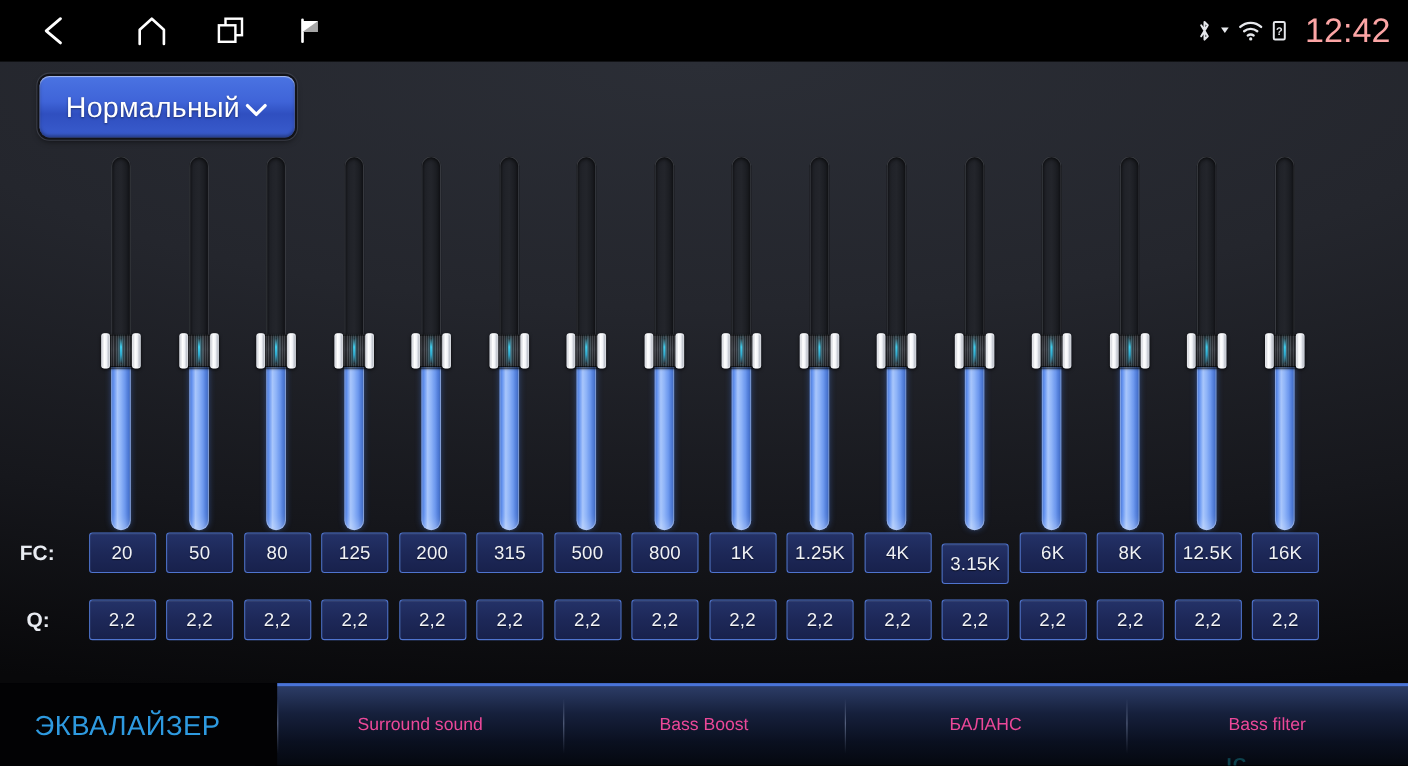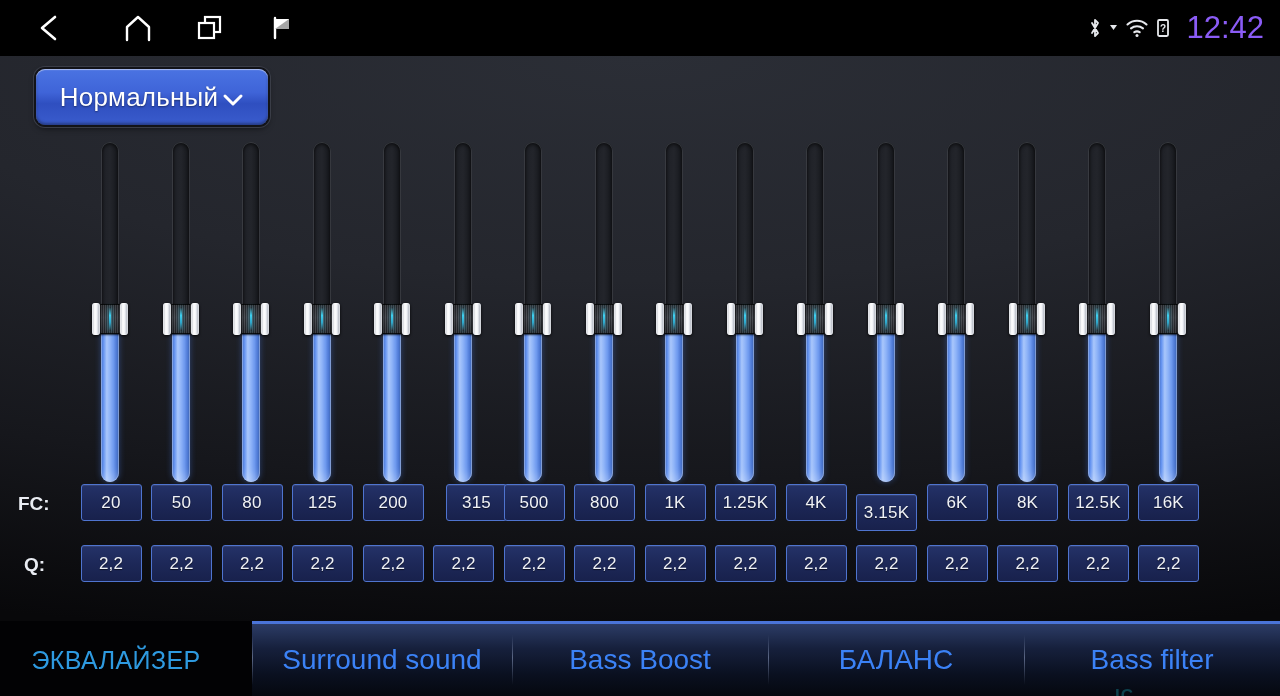--- a/index.html
+++ b/index.html
@@ -19,21 +19,21 @@
   .navbtn svg{display:block;}
   #nav-back{left:22px;}
   #nav-home{left:110px;}
   #nav-recents{left:182px;}
   #nav-flag{left:254px;}
 
   .sysicons{position:absolute;right:110px;top:0;height:56px;display:flex;align-items:center;gap:7px;}
   .sysicons .ic{display:flex;align-items:center;}
   .clock{
     position:absolute;right:16px;top:0;height:56px;display:flex;align-items:center;
-    color:#8b5cf6;font-size:31px;letter-spacing:0px;font-weight:400;
+    color:#fca5a5;font-size:31px;letter-spacing:0px;font-weight:400;
   }
 
   
   .body{
     position:absolute;left:0;top:56px;width:1280px;height:620px;
     background:
       radial-gradient(150% 95% at 50% 0%, #2b2e36 0%, #24262d 38%, #16171c 72%, #08080a 100%);
   }
 
   
@@ -120,21 +120,21 @@
     position:absolute;left:0;top:621px;width:1280px;height:75px;background:#020204;
   }
   .tabpanel{
     position:absolute;left:252px;top:0;width:1028px;height:75px;
     background:linear-gradient(180deg,#2c3c66 0%,#16203c 34%,#0a1020 70%,#05080f 100%);
     border-top:3px solid #4a74d8;
     box-sizing:border-box;
   }
   .tab{
     position:absolute;top:0;height:72px;display:flex;align-items:center;justify-content:center;
-    color:#3b82f6;font-size:28px;cursor:pointer;
+    color:#ec4899;font-size:16px;cursor:pointer;
   }
   .tab.active{color:#2e9ae0;font-size:25px;letter-spacing:.4px;}
   .tabdiv{position:absolute;top:14px;width:1px;height:50px;
     background:linear-gradient(180deg,rgba(150,165,200,0) 0%,rgba(150,165,200,.55) 45%,rgba(150,165,200,0) 100%);}
   .watermark{
     position:absolute;left:1115px;top:686px;color:#13707e;opacity:.55;
     font-size:17px;font-weight:bold;letter-spacing:1px;
   }
 </style>
 </head>
@@ -382,21 +382,21 @@
 
     <div class="rowlabel" id="fc-label" style="left:18px;top:437px;">FC:</div>
     <div class="rowlabel" id="q-label" style="left:24px;top:498px;">Q:</div>
 
     <div id="fc-row">
         <div class="cell" style="left: 80.5px; top: 428px;">20</div>
         <div class="cell" style="left: 151px; top: 428px;">50</div>
         <div class="cell" style="left: 221.5px; top: 428px;">80</div>
         <div class="cell" style="left: 292px; top: 428px;">125</div>
         <div class="cell" style="left: 362.5px; top: 428px;">200</div>
-        <div class="cell" style="left: 446px; top: 428px;">315</div>
+        <div class="cell" style="left: 433px; top: 428px;">315</div>
         <div class="cell" style="left: 503.5px; top: 428px;">500</div>
         <div class="cell" style="left: 574px; top: 428px;">800</div>
         <div class="cell" style="left: 644.5px; top: 428px;">1K</div>
         <div class="cell" style="left: 715px; top: 428px;">1.25K</div>
         <div class="cell" style="left: 785.5px; top: 428px;">4K</div>
         <div class="cell" style="left: 856px; top: 438px;">3.15K</div>
         <div class="cell" style="left: 926.5px; top: 428px;">6K</div>
         <div class="cell" style="left: 997px; top: 428px;">8K</div>
         <div class="cell" style="left: 1067.5px; top: 428px; text-align: right;">12.5K</div>
         <div class="cell" style="left: 1138px; top: 428px;">16K</div>

